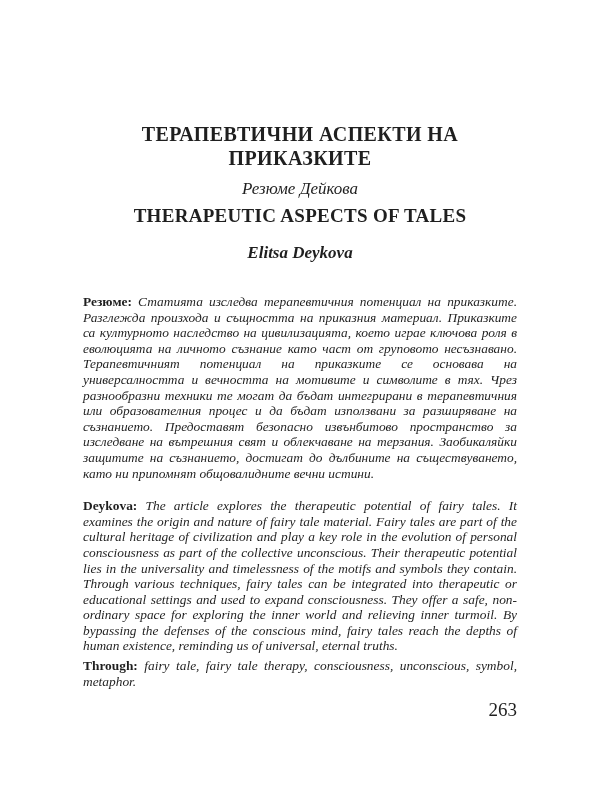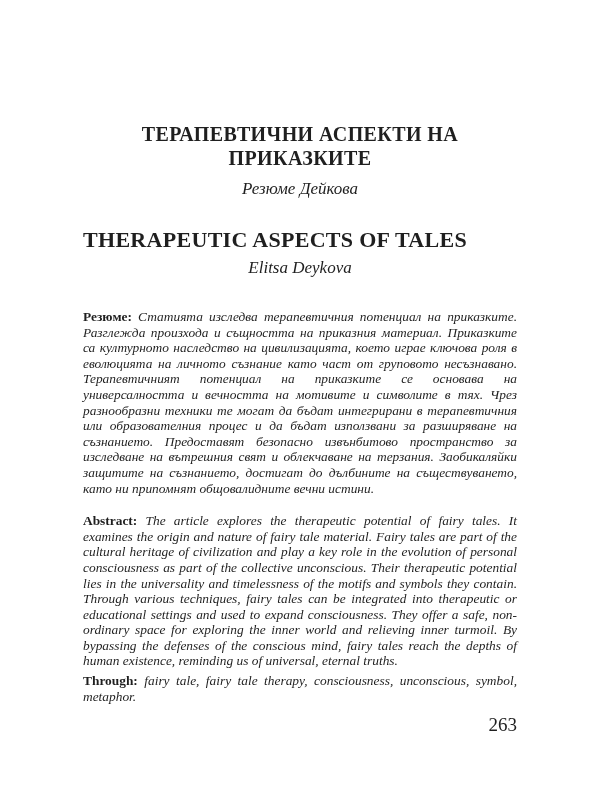--- a/index.html
+++ b/index.html
@@ -25,27 +25,28 @@
     letter-spacing: 0.4px;
   }
   .author {
     font-size: 17px;
     line-height: 22px;
     font-style: italic;
     text-align: center;
   }
   .author-bg { margin-top: 8px; }
   .title-en {
-    margin-top: 28px;
-    font-size: 22px;
+    margin-top: 4px;
+    font-size: 19px;
     line-height: 24px;
     font-weight: bold;
+    text-align: center;
     letter-spacing: 0.3px;
   }
-  .author-en { margin-top: 5px; }
+  .author-en { margin-top: 14px; font-weight: bold; }
   .body-block { margin-top: 30px; }
   .para {
     font-size: 13.4px;
     line-height: 15.6px;
     text-align: justify;
     font-style: italic;
   }
   .para .lead {
     font-style: normal;
     font-weight: bold;
@@ -75,21 +76,21 @@
 
   <div class="body-block">
 
     <p class="para" lang="bg">
       <span class="lead">Резюме:</span>
       <span>Статията изследва терапевтичния потенциал на приказките. Разглежда произхода и същността на приказния материал. Приказките са културното наследство на цивилизацията, което играе ключова роля в еволюцията на личното съзнание като част от груповото несъзнавано. Терапевтичният потенциал на приказките се основава на универсалността и вечността на мотивите и символите в тях. Чрез разнообразни техники те могат да бъдат интегрирани в терапевтичния или образователния процес и да бъдат използвани за разширяване на съзнанието. Предоставят безопасно извънбитово пространство за изследване на вътрешния свят и облекчаване на терзания. Заобикаляйки защитите на съзнанието, достигат до дълбините на съществуването, като ни припомнят общовалидните вечни истини.</span>
     </p>
 
 
     <p class="para section-break" lang="en">
-      <span class="lead">Abstract:</span>
+      <span class="lead">Deykova:</span>
       <span>The article explores the therapeutic potential of fairy tales. It examines the origin and nature of fairy tale material. Fairy tales are part of the cultural heritage of civilization and play a key role in the evolution of personal consciousness as part of the collective unconscious. Their therapeutic potential lies in the universality and timelessness of the motifs and symbols they contain. Through various techniques, fairy tales can be integrated into therapeutic or educational settings and used to expand consciousness. They offer a safe, non-ordinary space for exploring the inner world and relieving inner turmoil. By bypassing the defenses of the conscious mind, fairy tales reach the depths of human existence, reminding us of universal, eternal truths.</span>
     </p>
 
     <p class="para" lang="en">
       <span class="lead">Through:</span>
       <span>fairy tale, fairy tale therapy, consciousness, unconscious, symbol, metaphor.</span>
     </p>
 
   </div>
 

